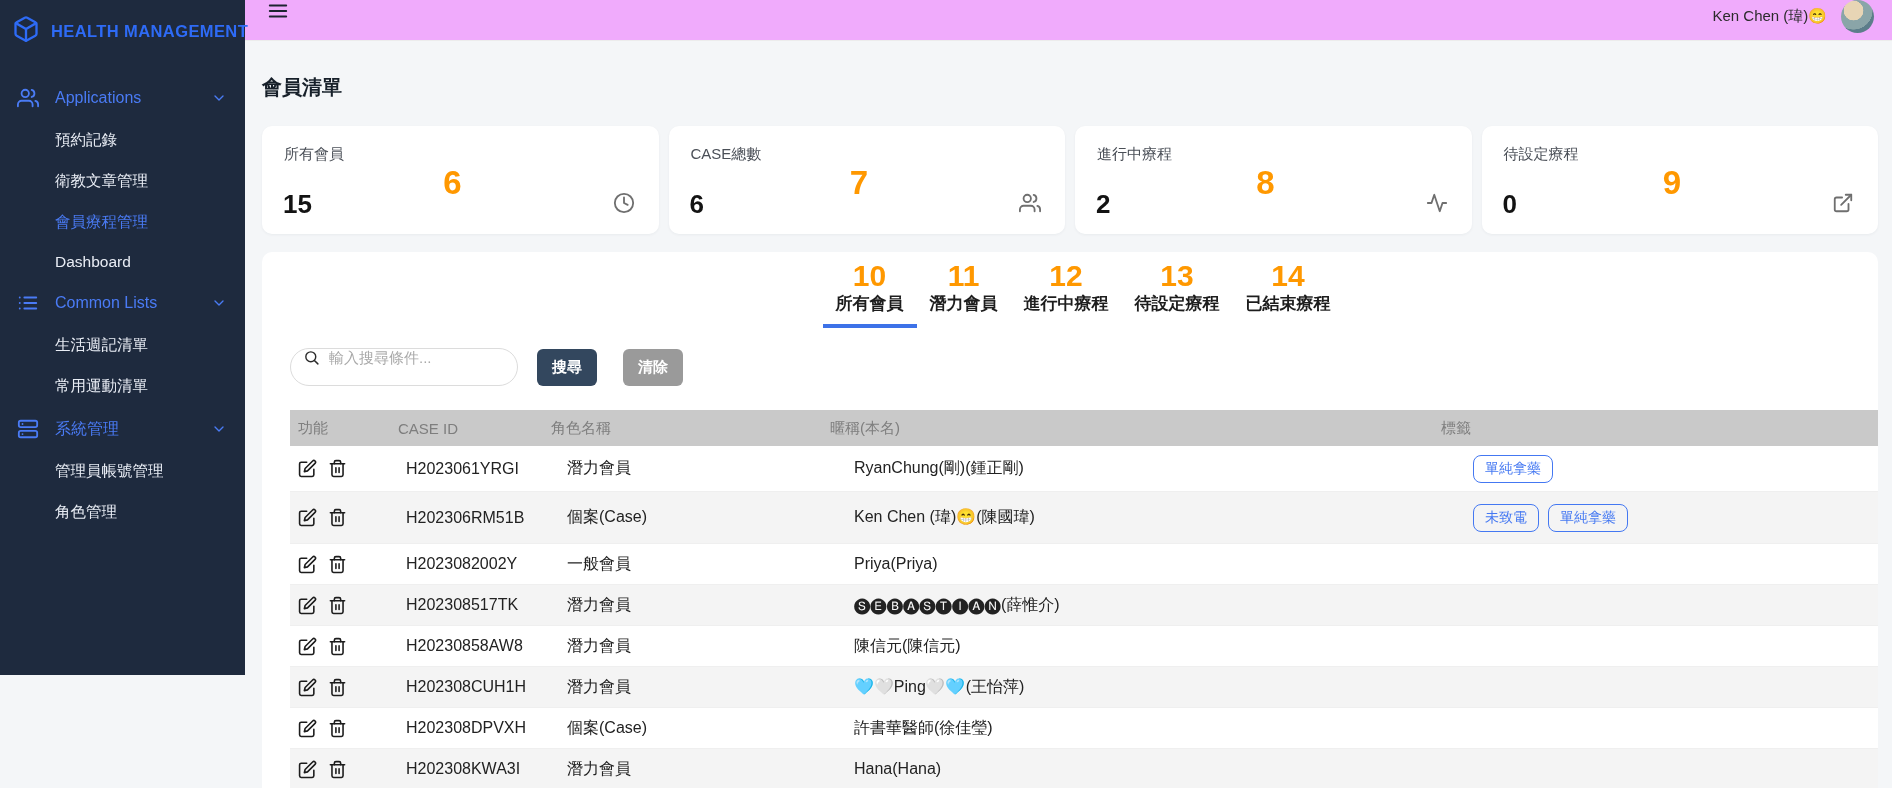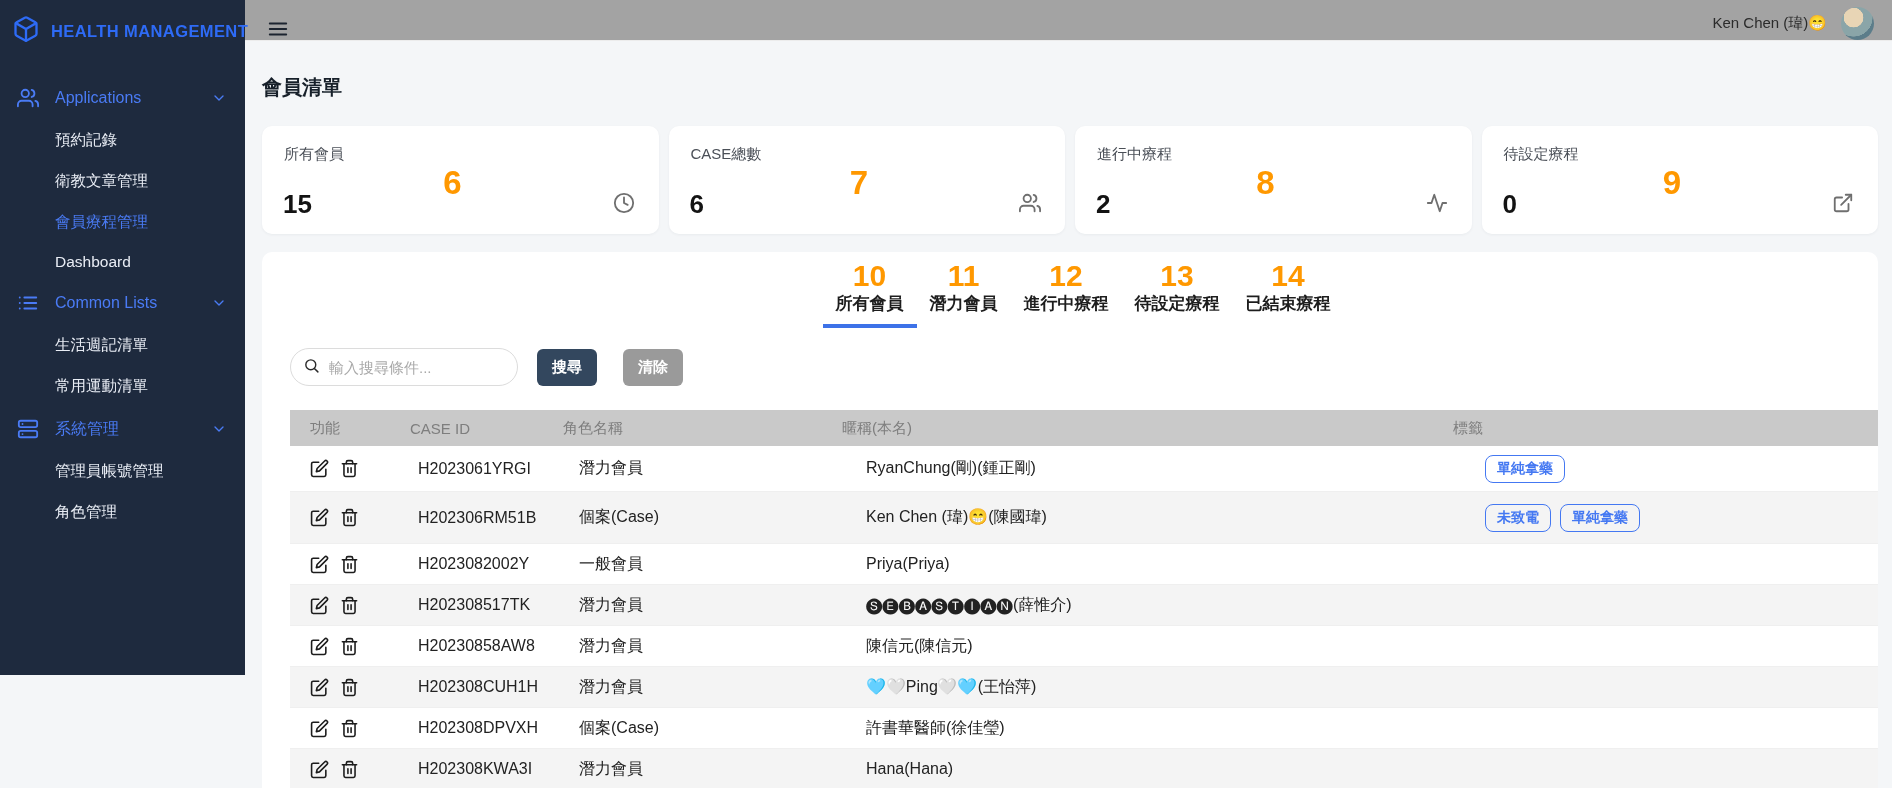--- a/index.html
+++ b/index.html
@@ -15,21 +15,21 @@
   .brand { display:flex; align-items:center; gap:11px; padding:15px 14px 13px 12px; color:var(--accent,#2e6bf6); }
   .brand svg { width:28px; height:28px; }
   .brand-label { font-size:16.5px; font-weight:700; letter-spacing:.4px; white-space:nowrap; }
   .nav { padding-top:16px; }
   .nav-header { display:flex; align-items:center; padding:11px 18px 11px 17px; color:var(--accent-light,#4a7bf5); font-size:16px; cursor:pointer; }
   .nav-header .nav-ico { width:22px; height:22px; margin-right:16px; flex:0 0 auto; }
   .nav-header .chev { width:16px; height:16px; margin-left:auto; }
   .nav-sub { padding:10px 16px 10px 55px; color:#e9edf5; font-size:15.5px; cursor:pointer; white-space:nowrap; }
   .nav-sub.active { color:var(--accent-light,#4a7bf5); }
   
-  .topbar { position:absolute; left:245px; right:0; top:0; height:41px; background:#a3a3a3; border-bottom:1px solid #ececec; display:flex; align-items:flex-end; padding:0 18px 0 22px; z-index:4; }
+  .topbar { position:absolute; left:245px; right:0; top:0; height:41px; background:#f0abfc; border-bottom:1px solid #ececec; display:flex; align-items:flex-start; padding:0 18px 0 22px; z-index:4; }
   .hamburger { width:22px; height:22px; color:#1c2430; cursor:pointer; }
   .topbar-right { margin-left:auto; display:flex; align-items:center; gap:14px; }
   .user-name { font-size:15px; color:#2b2b2b; }
   .avatar { width:33px; height:33px; border-radius:50%; cursor:pointer;
     background:radial-gradient(circle at 38% 32%, #e8d5b5 0 32%, #8aa5a8 33% 62%, #5c7d8a 63% 100%); }
   
   .main { position:absolute; left:245px; top:41px; right:0; bottom:0; padding:0 14px 0 17px; overflow:hidden; }
   .page-title { margin-top:33px; font-size:20px; font-weight:700; color:#17202a; }
   
   .cards { display:flex; gap:10px; margin-top:25px; }
@@ -39,41 +39,41 @@
   .card-icon { position:absolute; right:24px; bottom:20px; width:22px; height:22px; color:#6f6f6f; }
   .card-annot { position:absolute; left:48%; top:40px; transform:translateX(-50%); font-size:33px; font-weight:800; color:var(--mark-orange,#ff9800); line-height:1; }
   
   .panel { margin-top:18px; background:#fff; border-radius:10px 10px 0 0; min-height:542px; padding-top:10px; }
   .tabs { display:flex; margin:30px 0 0 26px;justify-content:center; }
   .tab { position:relative; font-size:17px; font-weight:700; color:#1d1d1d; padding:0 13px 13px 13px; cursor:pointer; }
   .tab.active { box-shadow:inset 0 -4px 0 var(--accent-tab,#3d72e8); }
   .tab-annot { position:absolute; top:-31px; left:50%; transform:translateX(-50%); font-size:30px; font-weight:800; color:var(--mark-orange,#ff9800); line-height:1; }
   
   .search-row { display:flex; align-items:center; gap:19px; margin:20px 0 0 28px; }
-  .search-box { width:228px; height:38px; border:1px solid #dcdcdc; border-radius:19px; background:#fff; display:flex; align-items:center; padding:0 12px; gap:9px; }
+  .search-box { width:228px; height:38px; border:1px solid #dcdcdc; border-radius:19px; background:#fff; display:flex; align-items:flex-start; padding:0 12px; gap:9px; }
   .search-box svg { width:17px; height:17px; color:#2a2a2a; flex:0 0 auto; }
   .search-box input { border:none; outline:none; font-size:15px; width:100%; font-family:inherit; color:#333; background:transparent; }
   .search-box input::placeholder { color:#a9a9a9; }
   .btn { border:none; border-radius:6px; color:#fff; font-size:15px; font-weight:700; padding:9px 15px; cursor:pointer; font-family:inherit; }
   .btn-search { background:var(--btn-dark,#33475e); }
   .btn-clear { background:var(--btn-gray,#9a9a9a);margin-left:7px; }
   
   .table { margin:24px 0 0 28px; }
   .trow { display:grid; grid-template-columns:100px 153px 279px 611px 1fr; align-items:center; }
   .thead { background:#c9c9c9; height:36px; color:#7e7e7e; font-size:15px; }
-  .trow > div { padding-left:20px; }
+  .trow > div { padding-left:8px; }
   .tbody .trow { min-height:41px; font-size:16px; color:#222; border-bottom:1px solid #efefef;gap:8px; }
   .tbody .trow:nth-child(even) { background:#f4f4f4; }
   .tbody .trow.tall { min-height:46px; }
   .tbody .trow.taller { min-height:52px; }
   .actions { display:flex; gap:11px; align-items:center; }
   .icon-btn { background:none; border:none; width:19px; height:19px; padding:0; color:#1c1c1c; cursor:pointer; }
   .icon-btn svg { width:19px; height:19px; display:block; }
   .tags { display:flex; gap:9px; }
-  .tag { border:1.5px solid var(--tag-blue,#4478f2); color:var(--tag-blue,#4478f2); border-radius:8px; padding:4px 11px; font-size:14px; font-weight:700; white-space:nowrap; }
+  .tag { border:1.5px solid var(--tag-blue,#4478f2); color:var(--tag-blue,#4478f2); border-radius:8px; padding:4px 11px; font-size:14px; font-weight:400; white-space:nowrap; }
 </style>
 </head>
 <body>
 
 <aside class="sidebar">
   <div class="brand">
     <span id="brand-icon"><svg viewBox="0 0 24 24" fill="none" stroke="currentColor" stroke-width="2" stroke-linecap="round" stroke-linejoin="round" width="28" height="28">
           <path d="M21 16V8a2 2 0 0 0-1-1.73l-7-4a2 2 0 0 0-2 0l-7 4A2 2 0 0 0 3 8v8a2 2 0 0 0 1 1.73l7 4a2 2 0 0 0 2 0l7-4A2 2 0 0 0 21 16z"></path>
           <polyline points="3.27 6.96 12 12.01 20.73 6.96"></polyline>
           <line x1="12" y1="22.08" x2="12" y2="12"></line>

